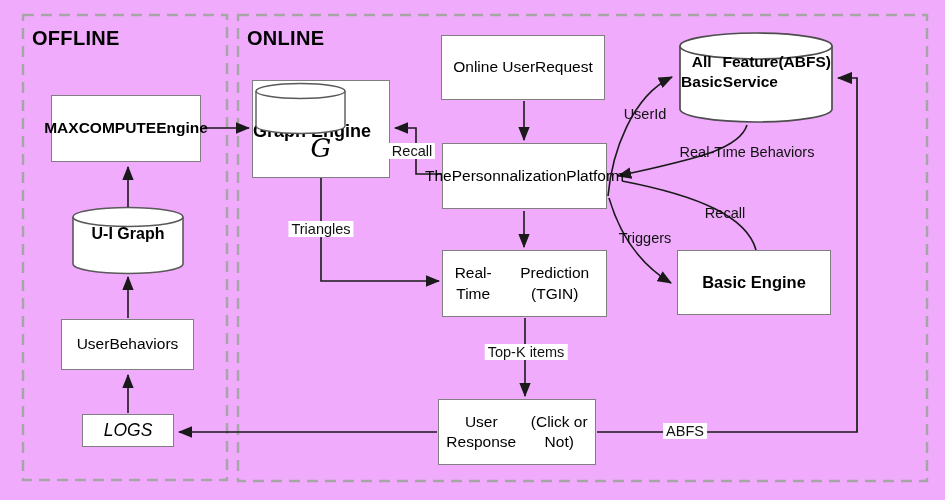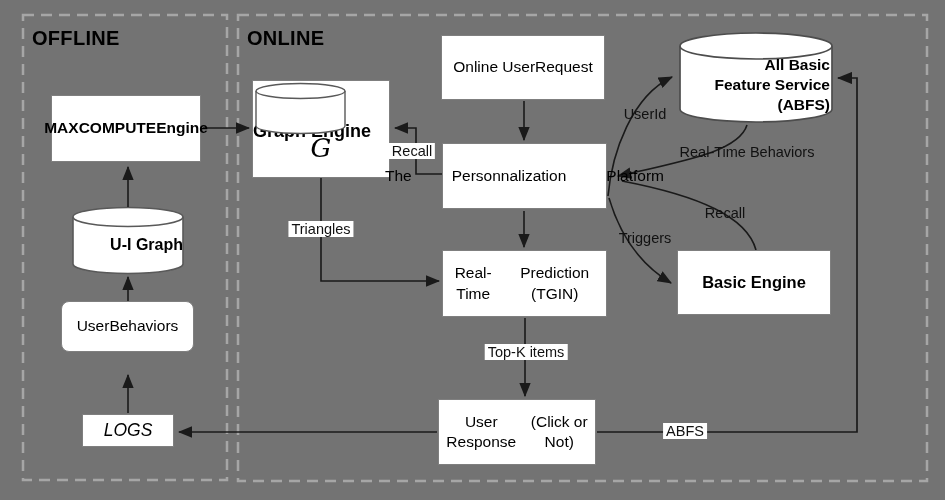--- a/index.html
+++ b/index.html
@@ -1,27 +1,27 @@
 <!DOCTYPE html>
 <html><head>
 <meta charset="utf-8">
 <style>
   html,body{margin:0;padding:0;background:#fff;}
-  .canvas{position:relative;width:945px;height:500px;background:#737373;
+  .canvas{position:relative;width:945px;height:500px;background:#f0abfc;
           font-family:"Liberation Sans","DejaVu Sans",sans-serif;color:#000;overflow:hidden;}
   .canvas svg{position:absolute;left:0;top:0;}
   .node{position:absolute;background:#fff;border:1.6px solid #7f7f7f;
         display:flex;flex-direction:row;align-items:center;justify-content:center;
         text-align:center;font-size:15.5px;line-height:1.32;z-index:2;}
   .bold{font-weight:bold;}
   .region-label{position:absolute;font-weight:bold;font-size:20px;z-index:2;letter-spacing:.3px;}
   .edge-label{position:absolute;font-size:14.5px;z-index:3;white-space:nowrap;
               transform:translate(-50%,-50%);color:#111;}
   .edge-label.bg{background:#fff;padding:0 3px;}
-  .cyl-text{position:absolute;display:flex;flex-direction:column;align-items:flex-end;
+  .cyl-text{position:absolute;display:flex;flex-direction:row;align-items:flex-start;
             justify-content:center;text-align:center;z-index:2;line-height:1.3;}
   .script-g{font-family:"DejaVu Serif","Liberation Serif",serif;font-style:italic;
             font-size:26px;font-weight:500;}
   .ge-title{font-weight:bold;font-size:18px;}
 </style>
 </head>
 <body>
 
 <div class="canvas">
 
@@ -65,21 +65,21 @@
   <div class="region-label" style="left:32px;top:27px;">OFFLINE</div>
   <div class="region-label" style="left:247px;top:27px;">ONLINE</div>
 
   <div class="node bold" style="left:51px;top:95px;width:148px;height:65px;font-size:15.5px;">
     <span>MAXCOMPUTE</span>
     <span>Engine</span>
   </div>
 
   <div class="cyl-text bold" style="left:73px;top:224px;width:110px;height:42px;font-size:16px;">U-I Graph</div>
 
-  <div class="node" style="left:61px;top:301px;width:131px;height:49px;border-radius:8px;">
+  <div class="node" style="left:61px;top:319px;width:131px;height:49px;">
     <span>User</span>
     <span>Behaviors</span>
   </div>
 
   <div class="node" style="left:82px;top:414px;width:90px;height:31px;font-size:17.5px;font-style:italic;">
     <span>LOGS</span>
   </div>
 
   <div class="node" style="left:252px;top:80px;width:136px;height:91px;justify-content:flex-start;padding-top:5px;">
     <span class="ge-title">Graph Engine</span>
@@ -90,21 +90,21 @@
       </g>
     </svg>
     <span class="script-g" style="position:absolute;left:0;right:0;top:50px;">G</span>
   </div>
 
   <div class="node" style="left:441px;top:35px;width:162px;height:63px;">
     <span>Online User</span>
     <span>Request</span>
   </div>
 
-  <div class="node" style="left:442px;top:143px;width:163px;height:64px;line-height:1.25;gap:40px;">
+  <div class="node" style="left:442px;top:143px;width:163px;height:64px;line-height:1.25;">
     <span>The</span>
     <span>Personnalization</span>
     <span>Platform</span>
   </div>
 
   <div class="node" style="left:442px;top:250px;width:163px;height:65px;">
     <span>Real-Time</span>
     <span>Prediction (TGIN)</span>
   </div>
 

